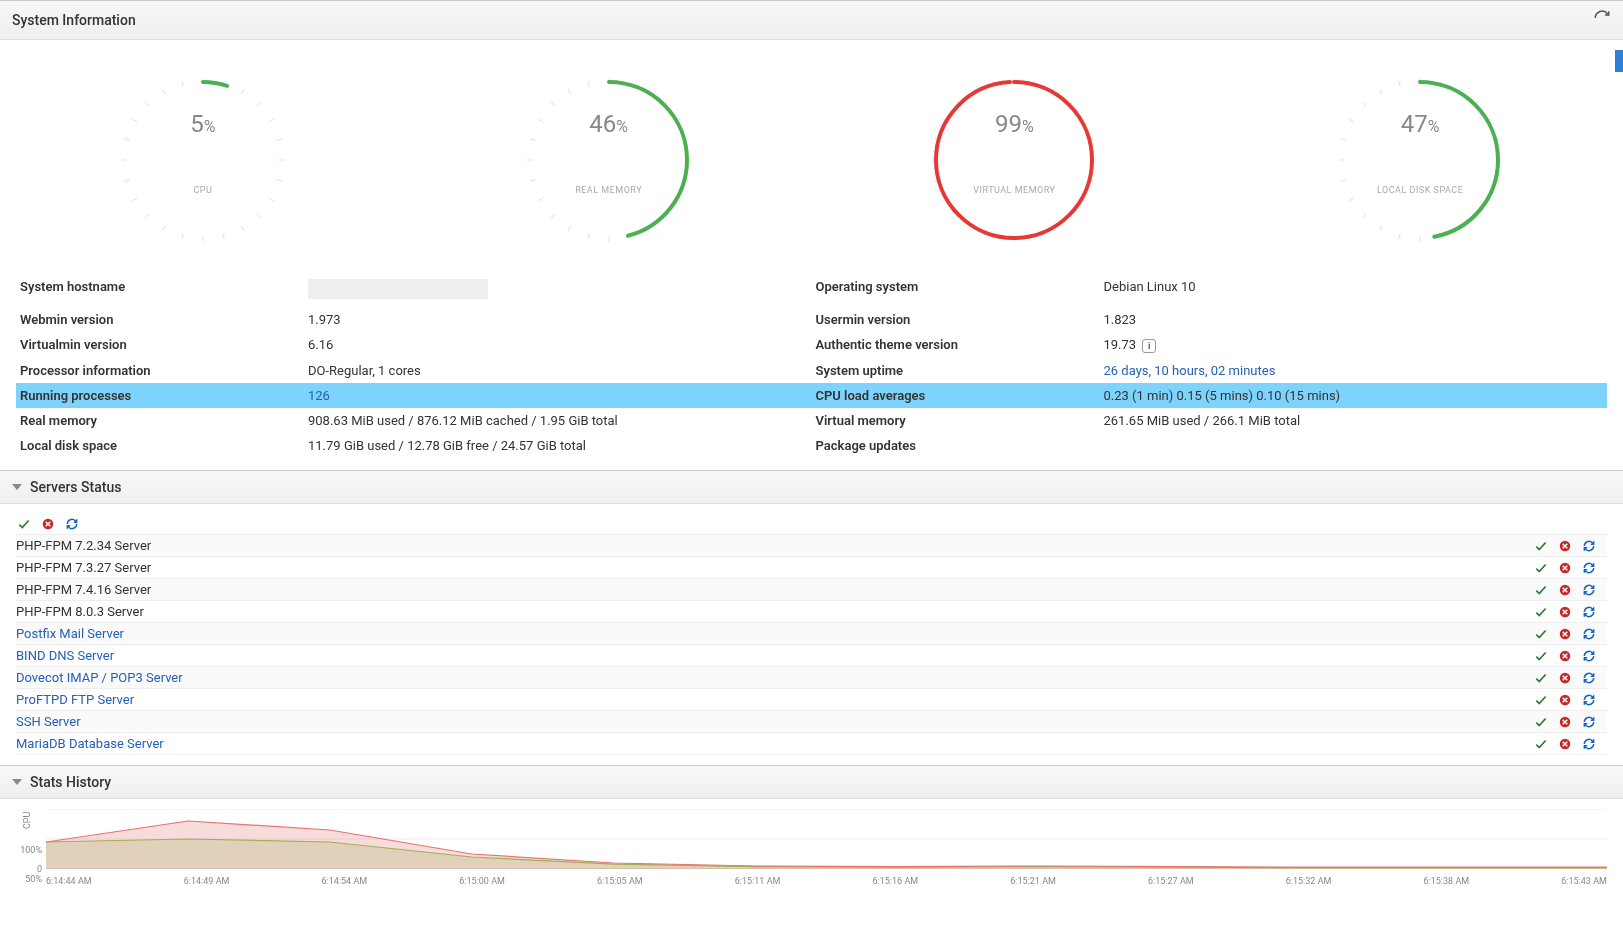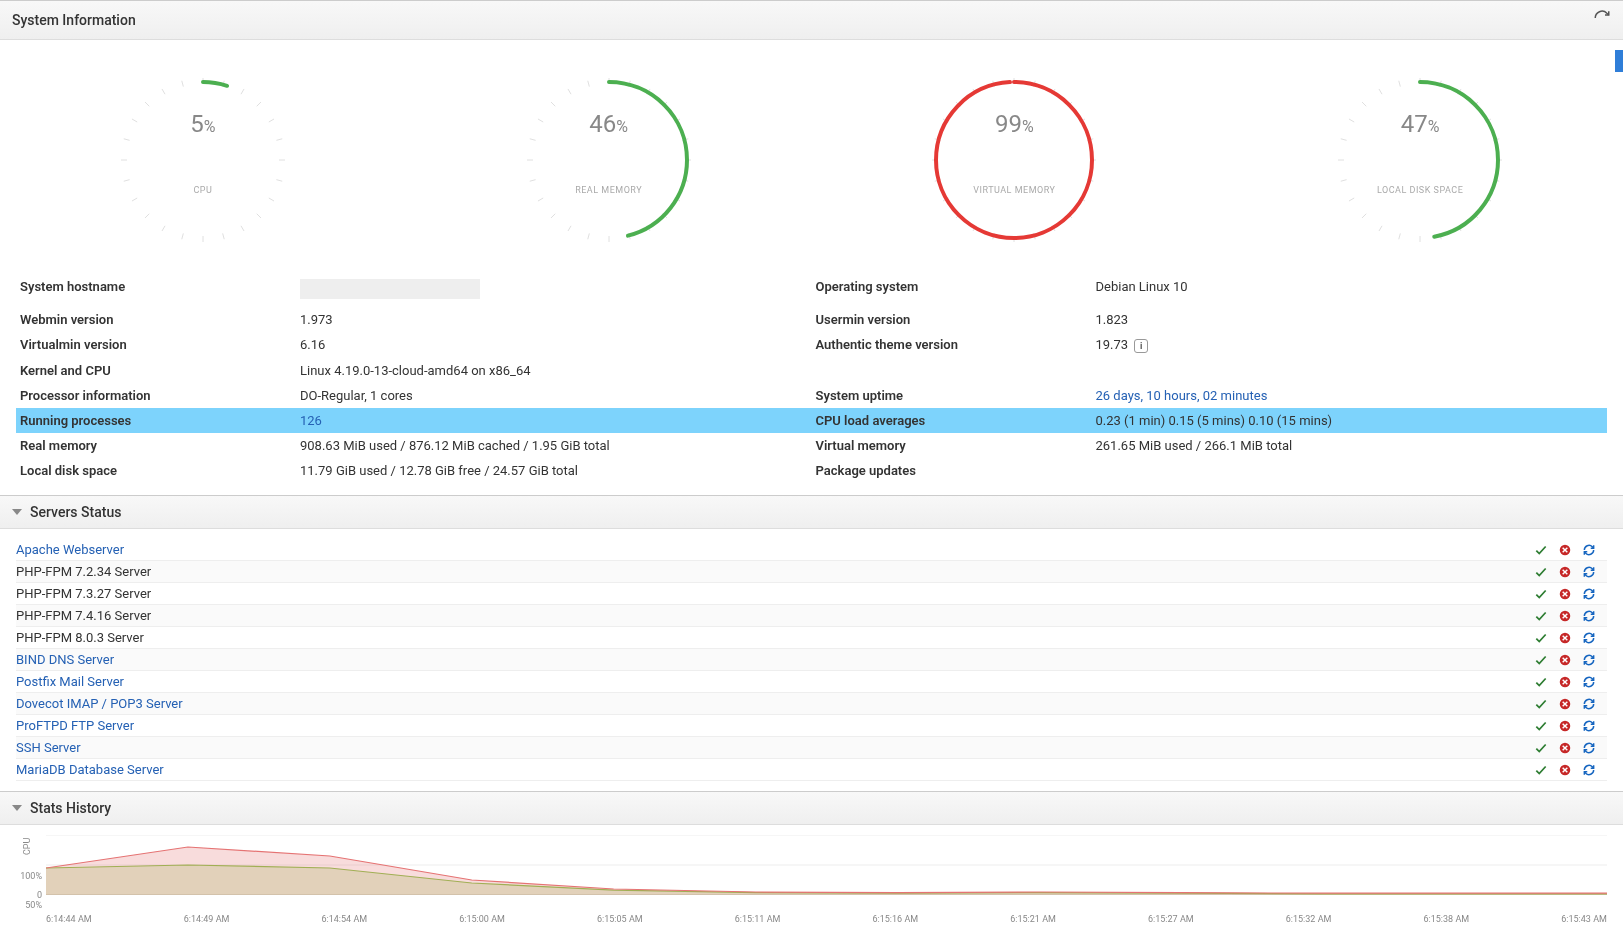--- a/index.html
+++ b/index.html
@@ -10,38 +10,38 @@
 .collapse-arrow { width:0;height:0;border-left:5px solid transparent;border-right:5px solid transparent;border-top:6px solid #888;margin-right:8px;display:inline-block; }
 .gauges { display:flex; justify-content:space-around; padding: 30px 0 20px; }
 .gauge { text-align:center; position:relative; }
 .gauge svg { display:block; margin:0 auto; }
 .gauge-pct { position:absolute; top:40px; left:0; right:0; font-size:24px; color:#888; font-weight:400; }
 .gauge-pct .unit { font-size:16px; }
 .gauge-label { position:absolute; top:115px; left:0; right:0; font-size:9px; color:#aaa; letter-spacing:0.5px; }
 .info-grid { padding: 4px 16px 12px; }
 .info-row { display:flex; }
 .info-row.hl { background:#7dd3fc; }
-.info-cell { flex:1; display:flex; padding:5px 4px; }
+.info-cell { flex:1; display:flex; padding:5px 4px;gap:8px; }
 .info-cell .lbl { width:280px; font-weight:600; font-size:13px; }
 .info-cell .val { flex:1; font-size:13px; }
 .link { color:#2561b4; cursor:pointer; }
 .redacted { display:inline-block; width:180px; height:20px; background:#eee; }
 .info-icon { display:inline-block; width:14px; height:14px; border:1px solid #999; border-radius:3px; font-size:9px; text-align:center; line-height:12px; margin-left:6px; color:#555; font-weight:bold; background:#fff; }
 .servers { padding: 10px 16px; }
 .server-row { display:flex; align-items:center; border-bottom:1px solid #eee; padding:2px 0; }
 .server-row:nth-child(even){ background:#fafafa; }
 .server-name { flex:1; font-size:13px; padding:1px 0; }
 .server-actions { display:flex; gap:8px; padding-right:10px; }
 .icon { width:16px; height:16px; display:inline-flex; align-items:center; justify-content:center; }
 .icon svg { width:14px; height:14px; }
 .stats { padding:10px 16px 20px; }
 .stats-chart { position:relative; margin-left:30px; }
 .yaxis-label { position:absolute; left:-24px; top:20px; font-size:9px; color:#888; transform:rotate(-90deg); transform-origin:left top; }
 .ytick { position:absolute; left:-4px; font-size:9px; color:#888; transform:translateX(-100%); }
-.xaxis { display:flex; justify-content:space-between; font-size:9px; color:#888; margin-top:16px; }
+.xaxis { display:flex; justify-content:space-between; font-size:9px; color:#888; margin-top:4px; }
 .right-handle { position:fixed; right:0; top:50px; width:8px; height:22px; background:#2f7ed8; }
 </style>
 </head>
 <body>
 
 <div class="right-handle"></div>
 
 <div class="panel-header">
   <h2>System Information</h2>
   <span class="refresh-btn">
@@ -204,24 +204,20 @@
       <div class="info-cell">
         <div class="lbl">Virtualmin version</div>
         <div class="val"><span>6.16</span></div>
       </div>
       <div class="info-cell">
         <div class="lbl">Authentic theme version</div>
         <div class="val"><span>19.73</span><span class="info-icon">i</span></div>
       </div>
     </div>
     <div class="info-row">
-      <div class="info-cell">
-        <div class="lbl">Kernel and CPU</div>
-        <div class="val"><span>Linux 4.19.0-13-cloud-amd64 on x86_64</span></div>
-      </div>
     </div>
     <div class="info-row">
       <div class="info-cell">
         <div class="lbl">Processor information</div>
         <div class="val"><span>DO-Regular, 1 cores</span></div>
       </div>
       <div class="info-cell">
         <div class="lbl">System uptime</div>
         <div class="val"><span class="link">26 days, 10 hours, 02 minutes</span></div>
       </div>
@@ -257,21 +253,20 @@
       </div>
     </div>
   </div>
 
 <div class="panel-header">
   <span class="collapse-arrow"></span>
   <h2>Servers Status</h2>
 </div>
 <div class="servers" id="servers">
     <div class="server-row">
-      <div class="server-name link">Apache Webserver</div>
       <div class="server-actions">
         <span class="icon">
           <svg viewBox="0 0 24 24" fill="none" stroke="#2e7d32" stroke-width="3">
             <polyline points="4 13 9 18 20 6"></polyline>
           </svg>
         </span>
         <span class="icon">
           <svg viewBox="0 0 24 24">
             <circle cx="12" cy="12" r="9" fill="#c62828"></circle>
             <line x1="8" y1="8" x2="16" y2="16" stroke="#fff" stroke-width="2.5"></line>
@@ -382,46 +377,46 @@
           <svg viewBox="0 0 24 24" fill="none" stroke="#1565c0" stroke-width="2.5">
             <path d="M4 12a8 8 0 0 1 13.6-5.6L20 9"></path>
             <path d="M20 4v5h-5"></path>
             <path d="M20 12a8 8 0 0 1-13.6 5.6L4 15"></path>
             <path d="M4 20v-5h5"></path>
           </svg>
         </span>
       </div>
     </div>
     <div class="server-row">
+      <div class="server-name link">Postfix Mail Server</div>
+      <div class="server-actions">
+        <span class="icon">
+          <svg viewBox="0 0 24 24" fill="none" stroke="#2e7d32" stroke-width="3">
+            <polyline points="4 13 9 18 20 6"></polyline>
+          </svg>
+        </span>
+        <span class="icon">
+          <svg viewBox="0 0 24 24">
+            <circle cx="12" cy="12" r="9" fill="#c62828"></circle>
+            <line x1="8" y1="8" x2="16" y2="16" stroke="#fff" stroke-width="2.5"></line>
+            <line x1="16" y1="8" x2="8" y2="16" stroke="#fff" stroke-width="2.5"></line>
+          </svg>
+        </span>
+        <span class="icon">
+          <svg viewBox="0 0 24 24" fill="none" stroke="#1565c0" stroke-width="2.5">
+            <path d="M4 12a8 8 0 0 1 13.6-5.6L20 9"></path>
+            <path d="M20 4v5h-5"></path>
+            <path d="M20 12a8 8 0 0 1-13.6 5.6L4 15"></path>
+            <path d="M4 20v-5h5"></path>
+          </svg>
+        </span>
+      </div>
+    </div>
+    <div class="server-row">
       <div class="server-name link">BIND DNS Server</div>
-      <div class="server-actions">
-        <span class="icon">
-          <svg viewBox="0 0 24 24" fill="none" stroke="#2e7d32" stroke-width="3">
-            <polyline points="4 13 9 18 20 6"></polyline>
-          </svg>
-        </span>
-        <span class="icon">
-          <svg viewBox="0 0 24 24">
-            <circle cx="12" cy="12" r="9" fill="#c62828"></circle>
-            <line x1="8" y1="8" x2="16" y2="16" stroke="#fff" stroke-width="2.5"></line>
-            <line x1="16" y1="8" x2="8" y2="16" stroke="#fff" stroke-width="2.5"></line>
-          </svg>
-        </span>
-        <span class="icon">
-          <svg viewBox="0 0 24 24" fill="none" stroke="#1565c0" stroke-width="2.5">
-            <path d="M4 12a8 8 0 0 1 13.6-5.6L20 9"></path>
-            <path d="M20 4v5h-5"></path>
-            <path d="M20 12a8 8 0 0 1-13.6 5.6L4 15"></path>
-            <path d="M4 20v-5h5"></path>
-          </svg>
-        </span>
-      </div>
-    </div>
-    <div class="server-row">
-      <div class="server-name link">Postfix Mail Server</div>
       <div class="server-actions">
         <span class="icon">
           <svg viewBox="0 0 24 24" fill="none" stroke="#2e7d32" stroke-width="3">
             <polyline points="4 13 9 18 20 6"></polyline>
           </svg>
         </span>
         <span class="icon">
           <svg viewBox="0 0 24 24">
             <circle cx="12" cy="12" r="9" fill="#c62828"></circle>
             <line x1="8" y1="8" x2="16" y2="16" stroke="#fff" stroke-width="2.5"></line>

